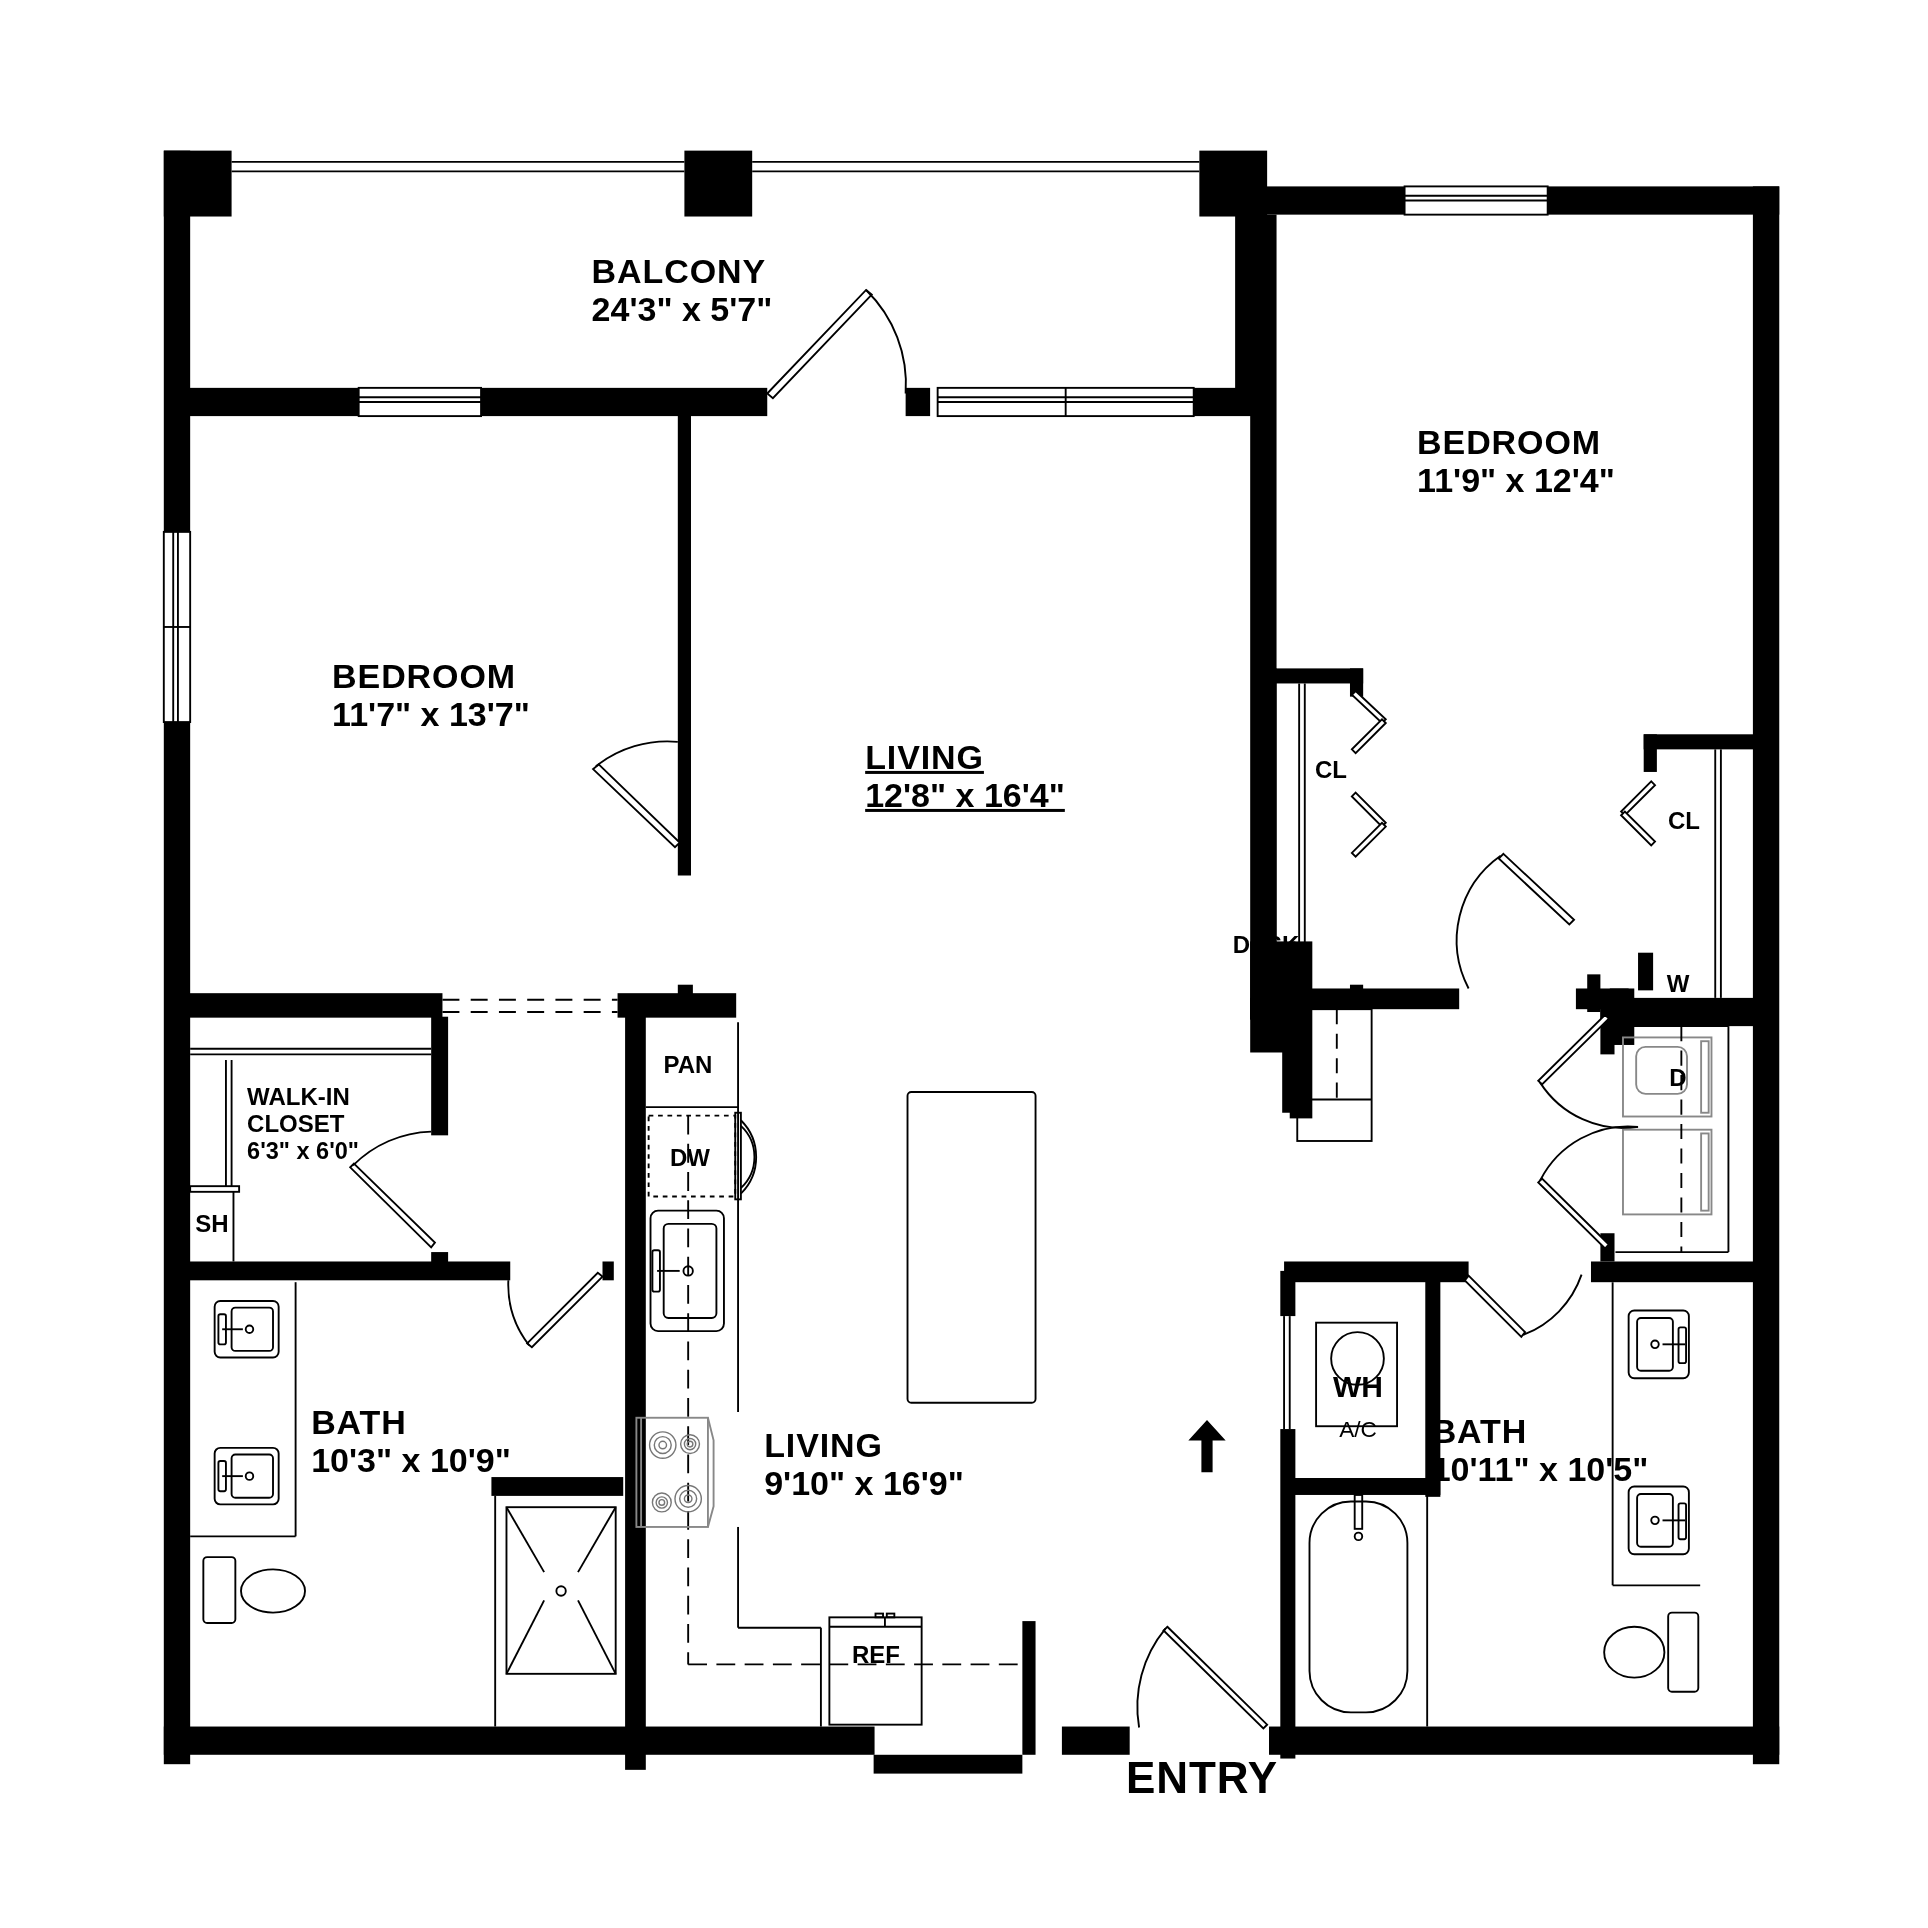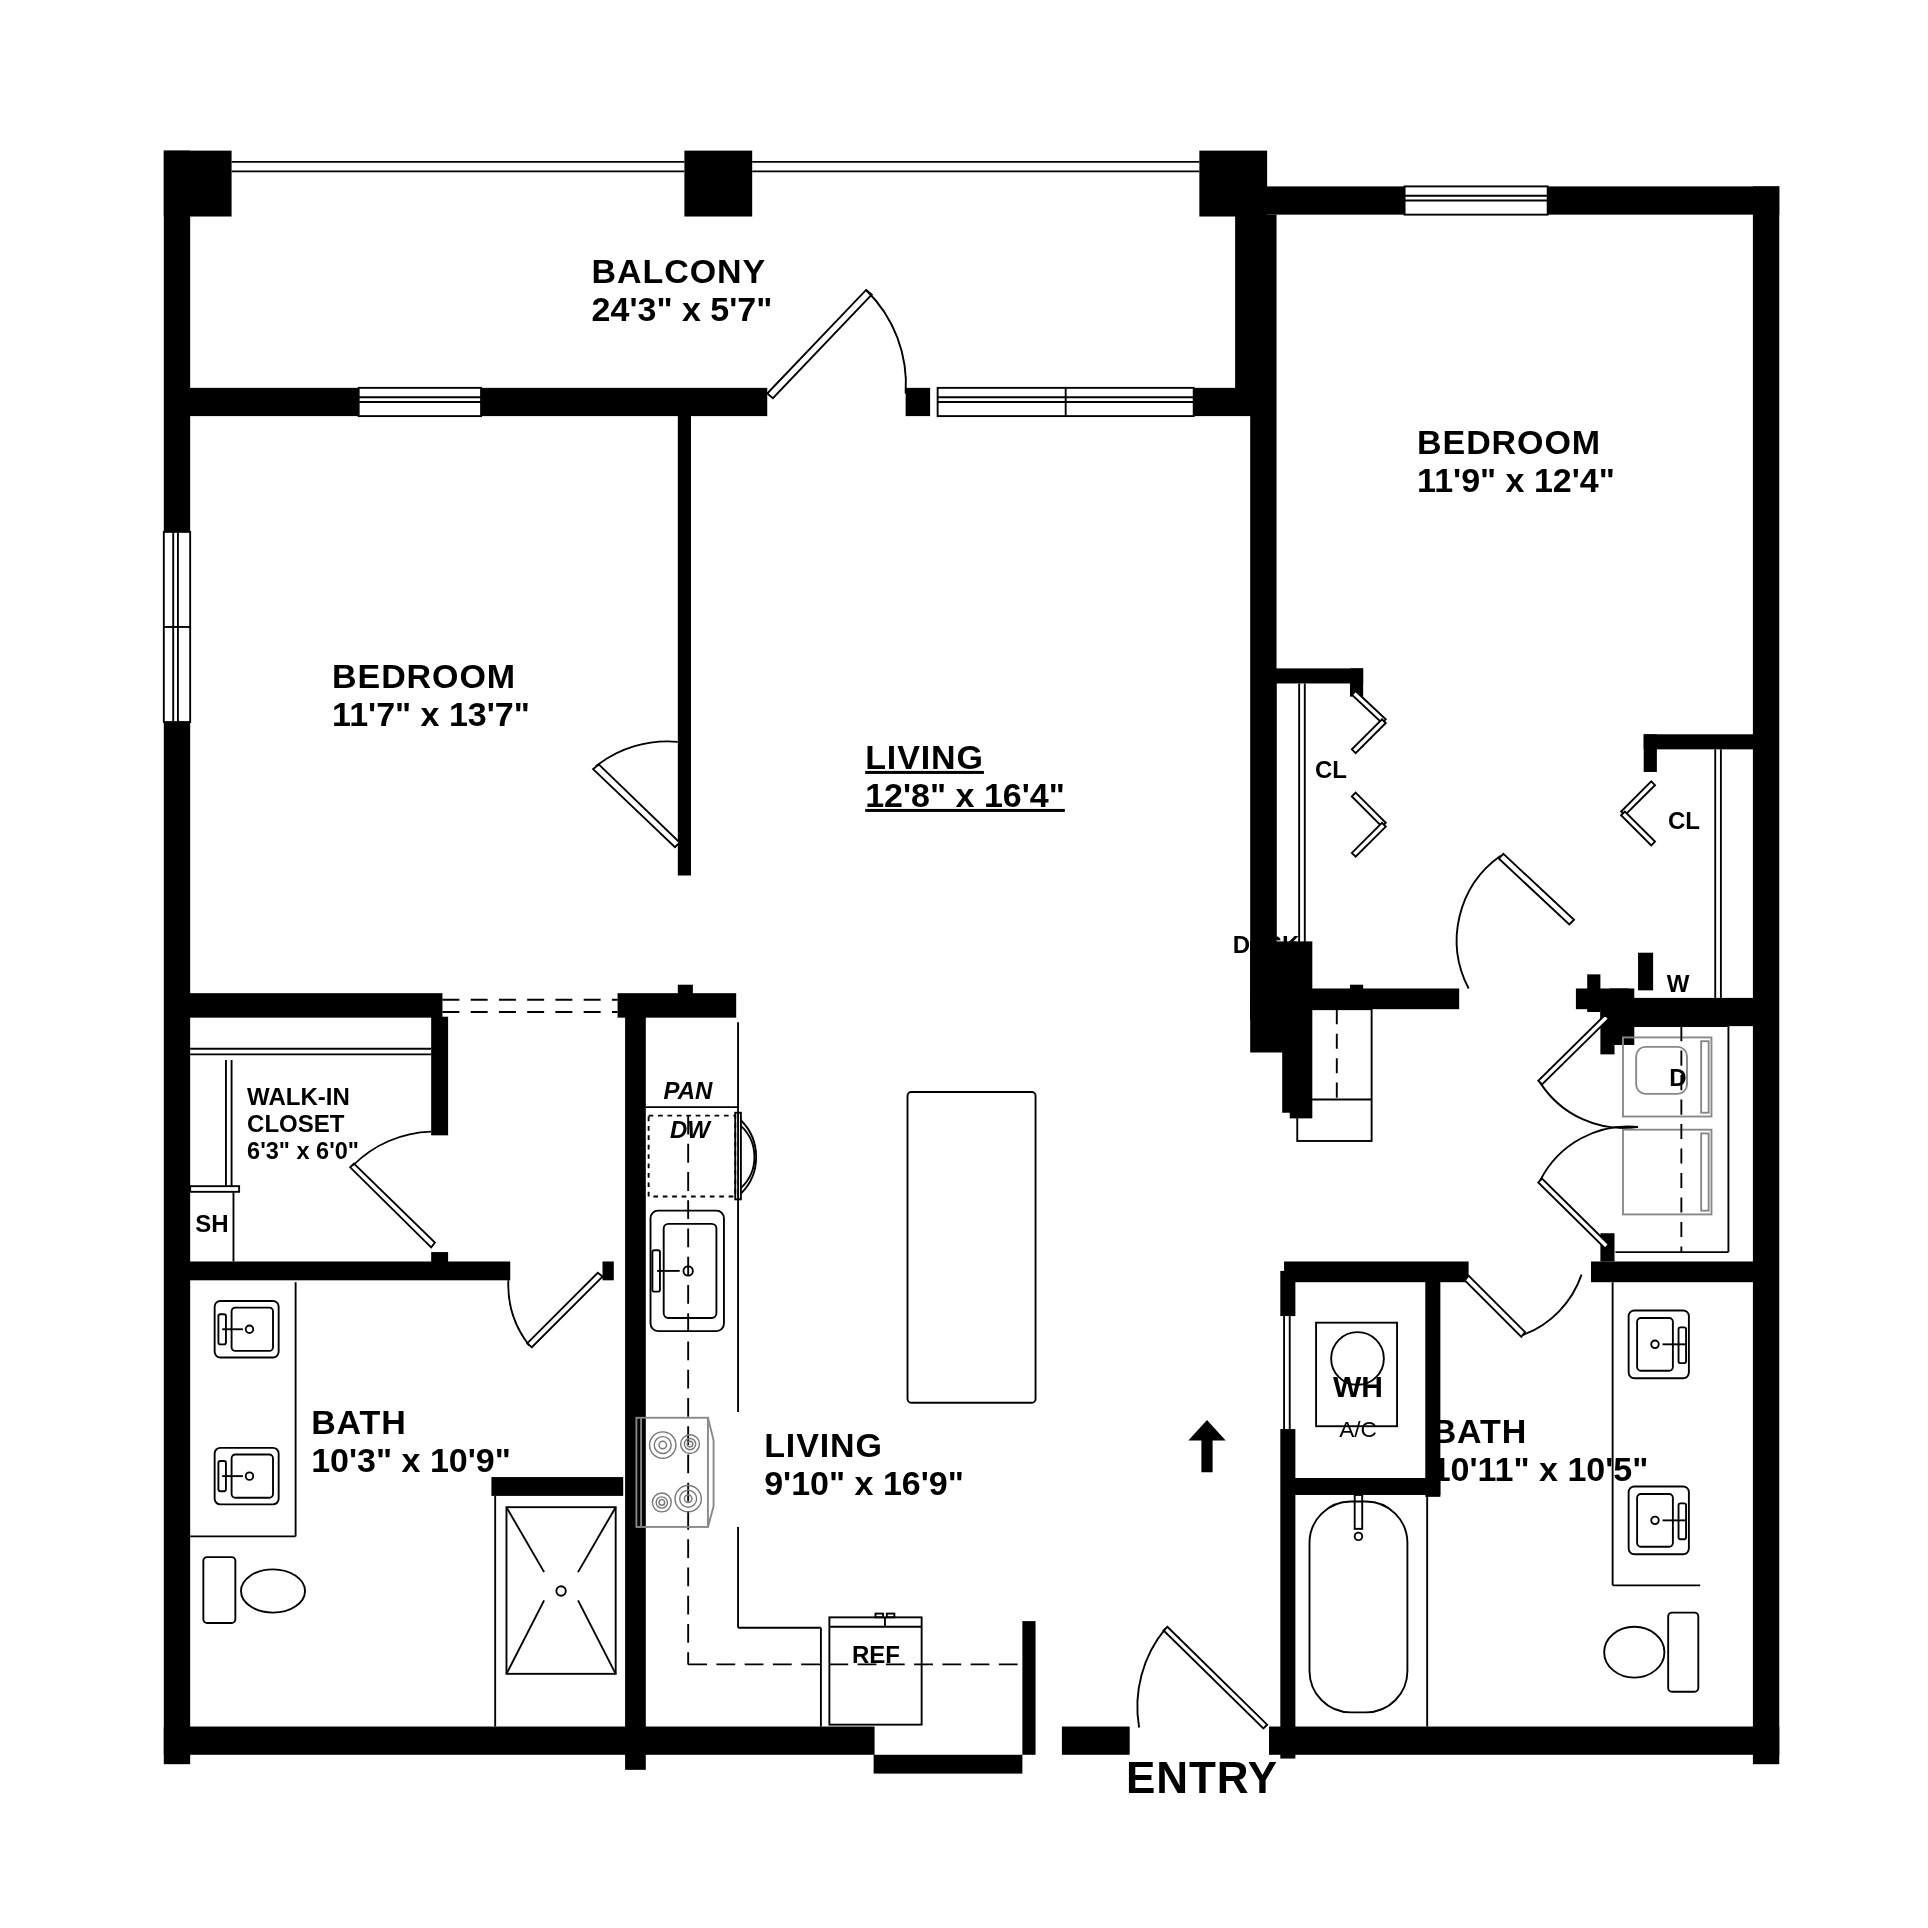--- a/index.html
+++ b/index.html
@@ -325,22 +325,22 @@
 <div class="lbl" style="left:1540px;top:1450px;">
   <div class="room-name">BATH</div>
   <div class="room-dim">10'11" x 10'5"</div>
 </div>
 <div class="lbl" style="left:303px;top:1124px;">
   <div class="fix">WALK-IN</div>
   <div class="fix">CLOSET</div>
   <div class="small-dim">6'3" x 6'0"</div>
 </div>
 
-<div class="lbl fix" style="left:688px;top:1091px;font-style:italic;">PAN</div>
-<div class="lbl fix" style="left:690px;top:1130px;font-style:italic;">DW</div>
+<div class="lbl fix" style="left:688px;top:1065px;">PAN</div>
+<div class="lbl fix" style="left:690px;top:1158px;">DW</div>
 <div class="lbl fix" style="left:876px;top:1655px;">REF</div>
 <div class="lbl fix" style="left:1331px;top:770px;">CL</div>
 <div class="lbl fix" style="left:1684px;top:821px;">CL</div>
 <div class="lbl fix" style="left:1266px;top:945px;">DESK</div>
 <div class="lbl fix" style="left:1678px;top:984px;">W</div>
 <div class="lbl fix" style="left:1678px;top:1078px;">D</div>
 <div class="lbl fix-b" style="left:1358px;top:1359px;">WH</div>
 <div class="lbl fix-sm" style="left:1358px;top:1411px;">A/C</div>
 <div class="lbl fix" style="left:212px;top:1224px;">SH</div>
 

